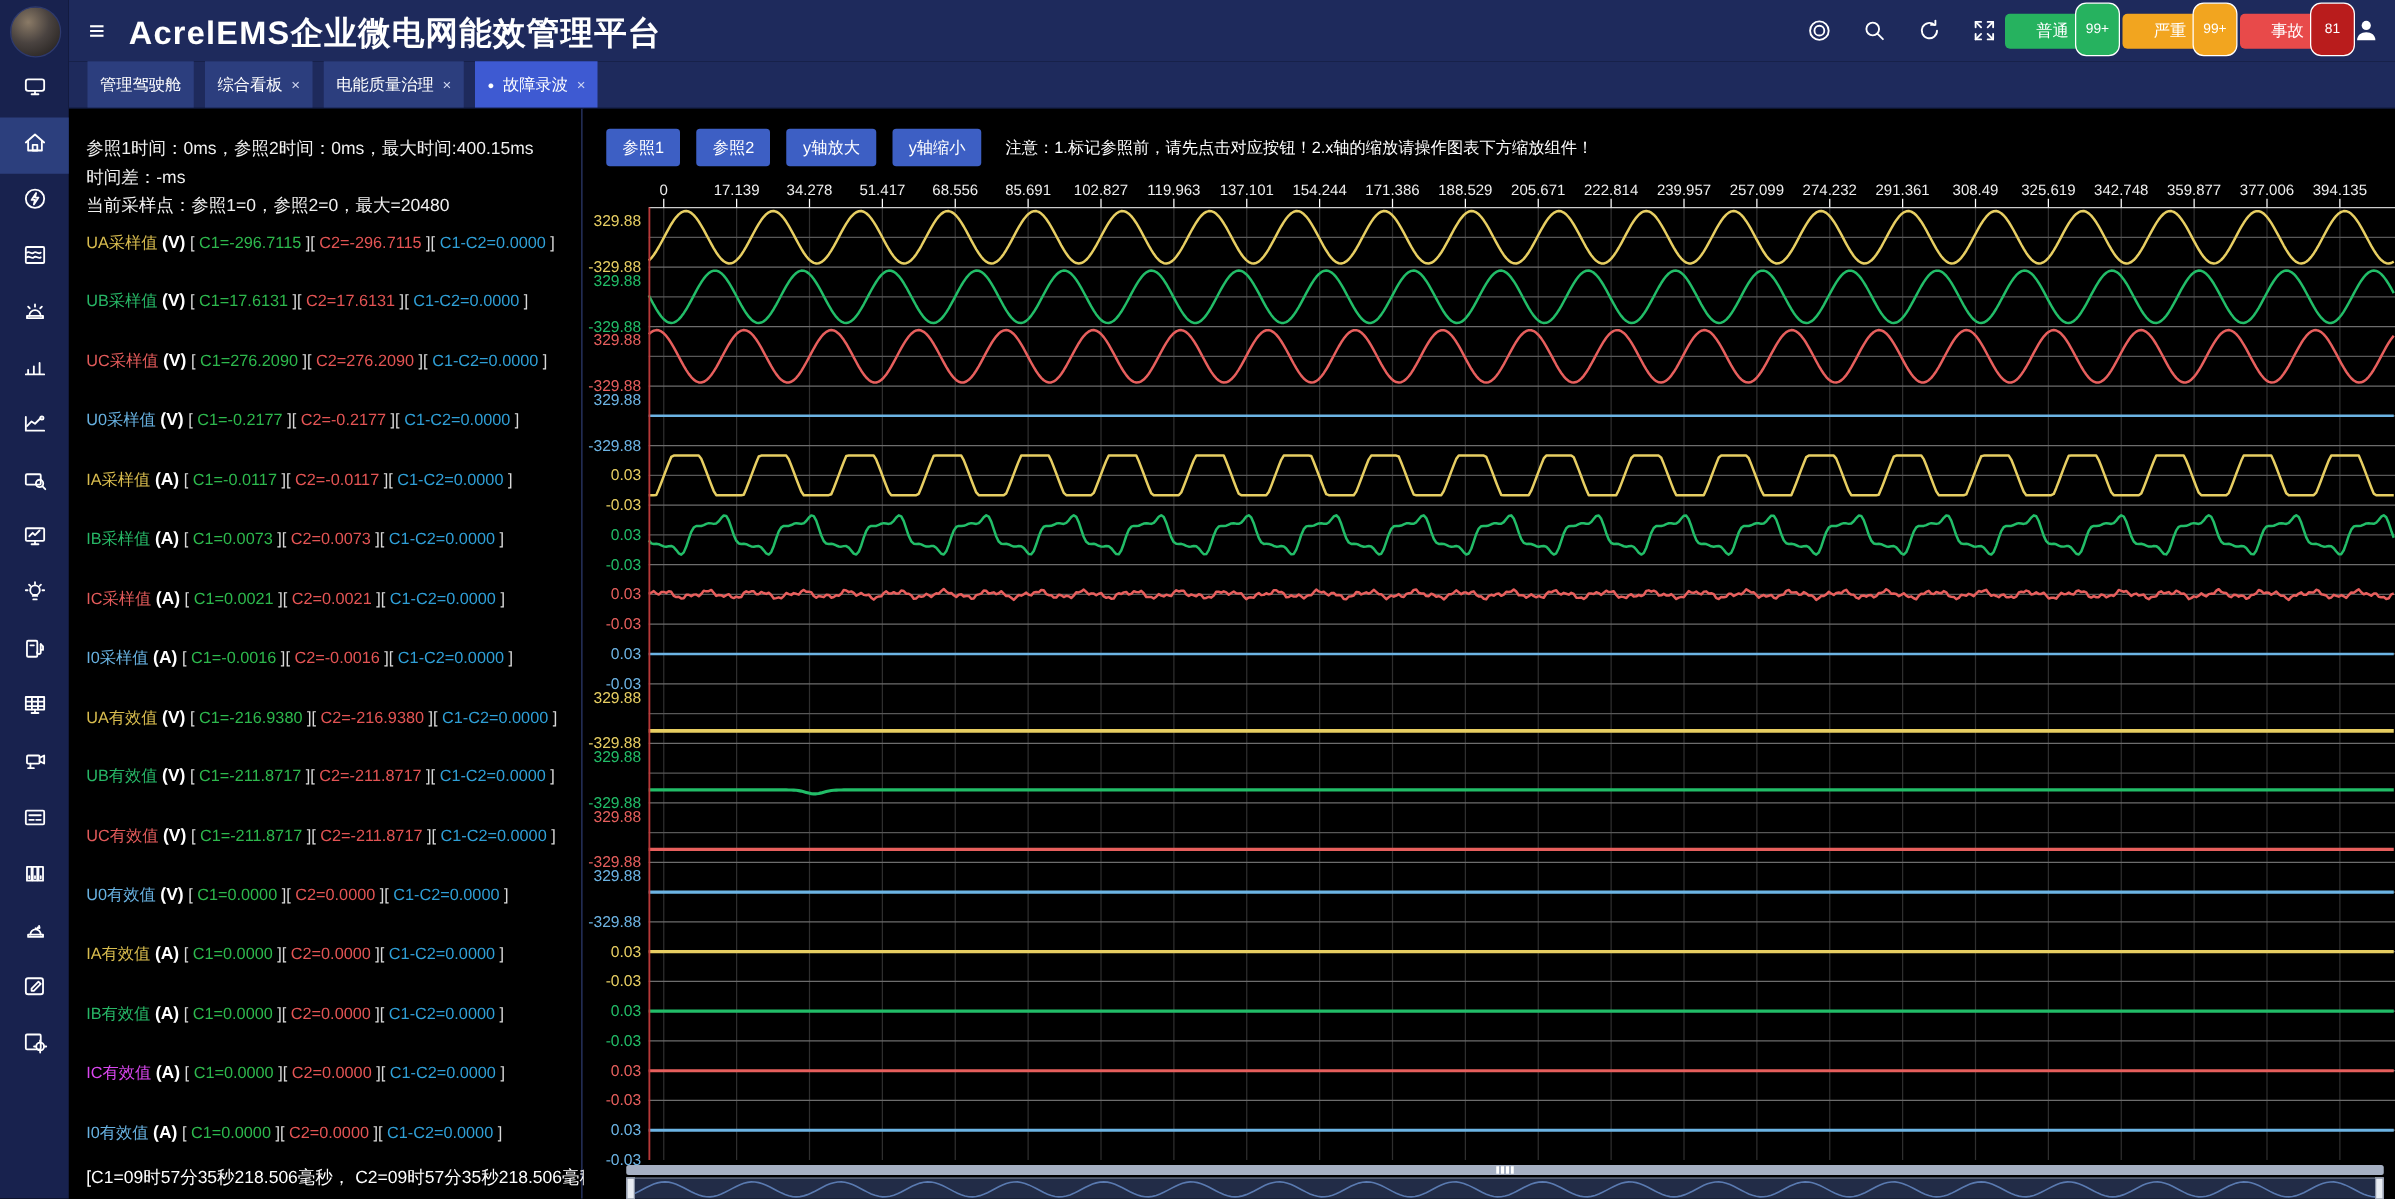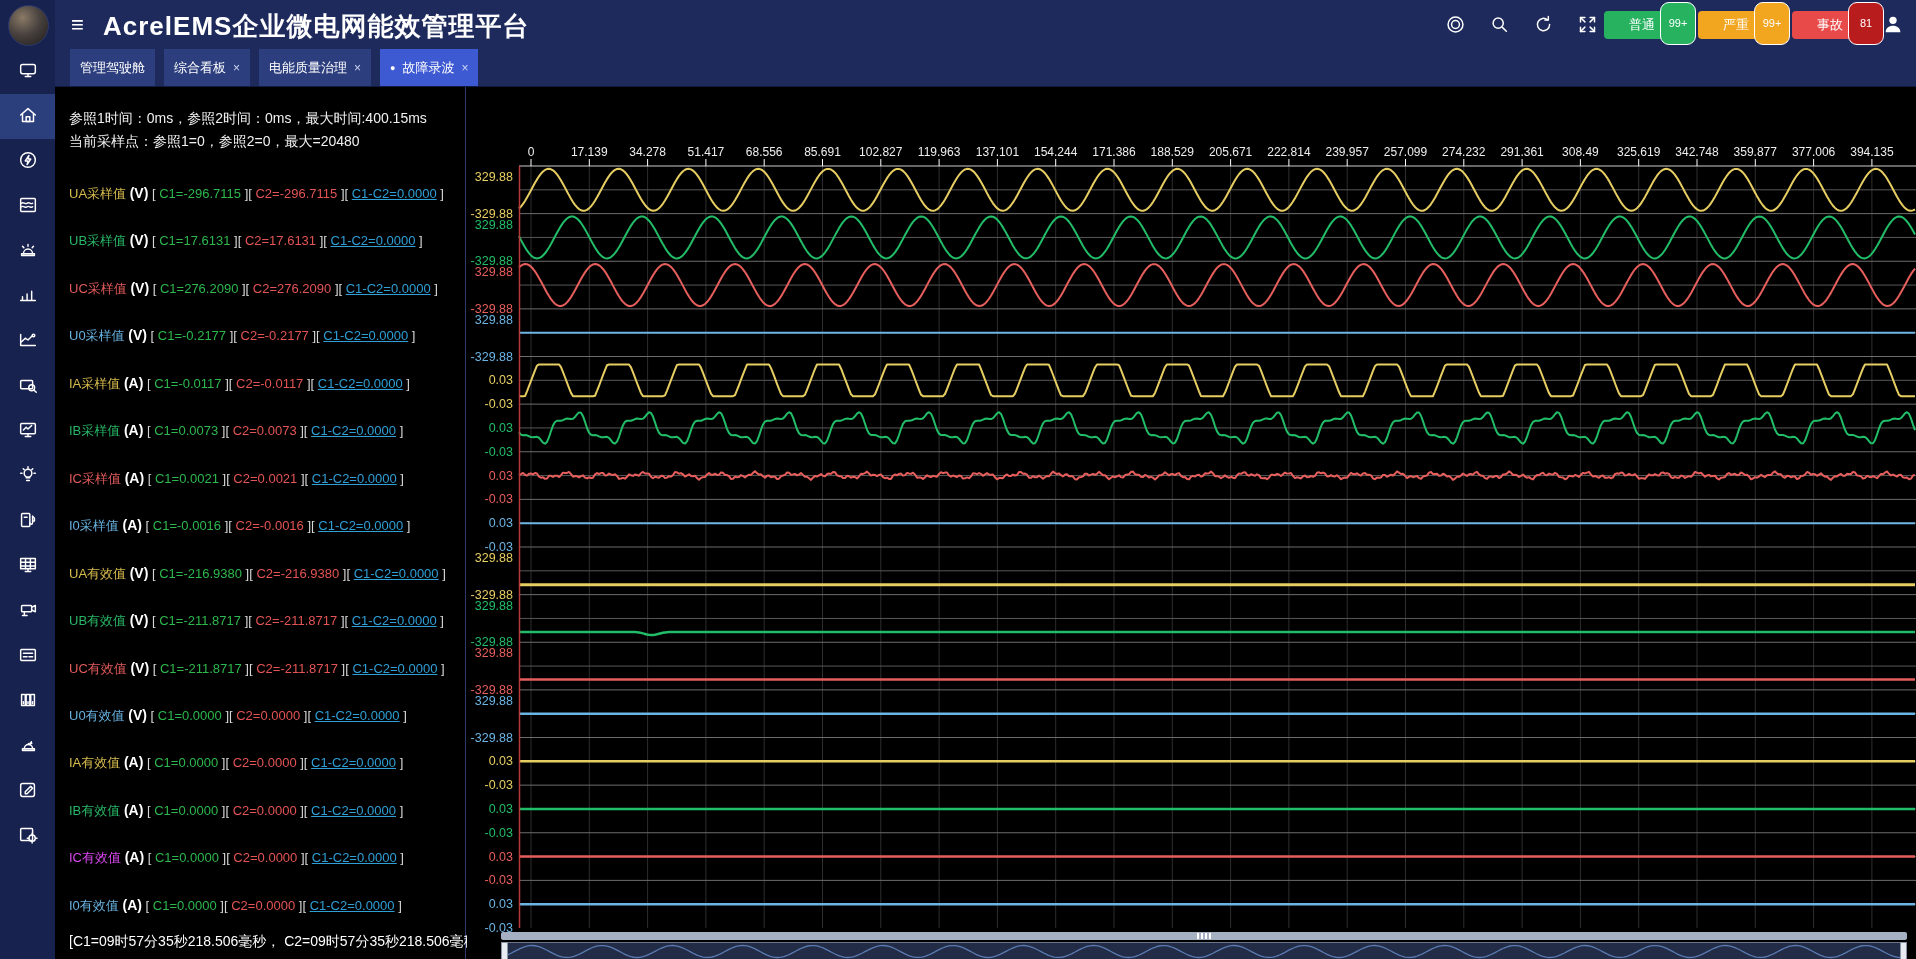--- a/index.html
+++ b/index.html
@@ -42,21 +42,21 @@
   .panel{position:absolute;left:55px;top:87px;width:411px;height:872px;background:#000;
          border-right:1px solid #2c3a6e;box-sizing:border-box;padding-left:40px;}
   .info{position:absolute;top:20px;left:14px;font-size:14px;line-height:23px;color:#f0f0f0;white-space:nowrap;}
   .channels{position:absolute;top:98px;left:14px;right:2px;bottom:44px;display:flex;
             flex-direction:column;justify-content:space-between;}
   .ch-row{font-size:13px;white-space:nowrap;cursor:pointer;}
   .ch-row .unit{color:#fff;font-weight:bold;font-size:14px;}
   .ch-row .br{color:#d8d8d8;}
   .ch-row .c1{color:#2db84d;}
   .ch-row .c2{color:#e35454;}
-  .ch-row .cd{color:#2f9fd6;text-decoration:underline;}
+  .ch-row .cd{color:#2f9fd6;}
   .pfooter{position:absolute;left:14px;bottom:8px;font-size:14px;color:#fff;white-space:nowrap;}
   
   .chartcol{position:absolute;left:467px;top:87px;width:1449px;height:872px;background:#000;}
   .toolbar{position:absolute;left:18px;top:16px;display:flex;align-items:center;gap:13px;}
   .tbtn{background:#3d5fc4;color:#fff;font-size:13px;border:none;border-radius:3px;
         padding:6px 13px;cursor:pointer;}
   .note{color:#fff;font-size:13px;margin-left:6px;white-space:nowrap;}
   #wavesvg{position:absolute;left:0;top:55px;}
   
   .nav-wrap{position:absolute;left:34px;top:845px;width:1406px;}
@@ -270,20 +270,21 @@
     <div class="tab active">
       <span class="dot">●</span>
       <span>故障录波</span>
       <span class="x">×</span>
     </div>
   </div>
 
 <div class="panel">
   <div class="info">
     <div>参照1时间：0ms，参照2时间：0ms，最大时间:400.15ms</div>
+    <div>时间差：-ms</div>
     <div>当前采样点：参照1=0，参照2=0，最大=20480</div>
   </div>
   <div class="channels" id="channels">
       <div class="ch-row"><span style="color:#d8bc4e">UA采样值</span> <span class="unit">(V)</span> <span class="br">[ </span><span class="c1">C1=-296.7115</span><span class="br"> ][ </span><span class="c2">C2=-296.7115</span><span class="br"> ][ </span><span class="cd">C1-C2=0.0000</span><span class="br"> ]</span></div>
       <div class="ch-row"><span style="color:#27b766">UB采样值</span> <span class="unit">(V)</span> <span class="br">[ </span><span class="c1">C1=17.6131</span><span class="br"> ][ </span><span class="c2">C2=17.6131</span><span class="br"> ][ </span><span class="cd">C1-C2=0.0000</span><span class="br"> ]</span></div>
       <div class="ch-row"><span style="color:#e25a5a">UC采样值</span> <span class="unit">(V)</span> <span class="br">[ </span><span class="c1">C1=276.2090</span><span class="br"> ][ </span><span class="c2">C2=276.2090</span><span class="br"> ][ </span><span class="cd">C1-C2=0.0000</span><span class="br"> ]</span></div>
       <div class="ch-row"><span style="color:#67b1e0">U0采样值</span> <span class="unit">(V)</span> <span class="br">[ </span><span class="c1">C1=-0.2177</span><span class="br"> ][ </span><span class="c2">C2=-0.2177</span><span class="br"> ][ </span><span class="cd">C1-C2=0.0000</span><span class="br"> ]</span></div>
       <div class="ch-row"><span style="color:#d8bc4e">IA采样值</span> <span class="unit">(A)</span> <span class="br">[ </span><span class="c1">C1=-0.0117</span><span class="br"> ][ </span><span class="c2">C2=-0.0117</span><span class="br"> ][ </span><span class="cd">C1-C2=0.0000</span><span class="br"> ]</span></div>
       <div class="ch-row"><span style="color:#27b766">IB采样值</span> <span class="unit">(A)</span> <span class="br">[ </span><span class="c1">C1=0.0073</span><span class="br"> ][ </span><span class="c2">C2=0.0073</span><span class="br"> ][ </span><span class="cd">C1-C2=0.0000</span><span class="br"> ]</span></div>
       <div class="ch-row"><span style="color:#e25a5a">IC采样值</span> <span class="unit">(A)</span> <span class="br">[ </span><span class="c1">C1=0.0021</span><span class="br"> ][ </span><span class="c2">C2=0.0021</span><span class="br"> ][ </span><span class="cd">C1-C2=0.0000</span><span class="br"> ]</span></div>
@@ -294,20 +295,27 @@
       <div class="ch-row"><span style="color:#67b1e0">U0有效值</span> <span class="unit">(V)</span> <span class="br">[ </span><span class="c1">C1=0.0000</span><span class="br"> ][ </span><span class="c2">C2=0.0000</span><span class="br"> ][ </span><span class="cd">C1-C2=0.0000</span><span class="br"> ]</span></div>
       <div class="ch-row"><span style="color:#d8bc4e">IA有效值</span> <span class="unit">(A)</span> <span class="br">[ </span><span class="c1">C1=0.0000</span><span class="br"> ][ </span><span class="c2">C2=0.0000</span><span class="br"> ][ </span><span class="cd">C1-C2=0.0000</span><span class="br"> ]</span></div>
       <div class="ch-row"><span style="color:#27b766">IB有效值</span> <span class="unit">(A)</span> <span class="br">[ </span><span class="c1">C1=0.0000</span><span class="br"> ][ </span><span class="c2">C2=0.0000</span><span class="br"> ][ </span><span class="cd">C1-C2=0.0000</span><span class="br"> ]</span></div>
       <div class="ch-row"><span style="color:#d946ef">IC有效值</span> <span class="unit">(A)</span> <span class="br">[ </span><span class="c1">C1=0.0000</span><span class="br"> ][ </span><span class="c2">C2=0.0000</span><span class="br"> ][ </span><span class="cd">C1-C2=0.0000</span><span class="br"> ]</span></div>
       <div class="ch-row"><span style="color:#67b1e0">I0有效值</span> <span class="unit">(A)</span> <span class="br">[ </span><span class="c1">C1=0.0000</span><span class="br"> ][ </span><span class="c2">C2=0.0000</span><span class="br"> ][ </span><span class="cd">C1-C2=0.0000</span><span class="br"> ]</span></div>
     </div>
   <div class="pfooter">[C1=09时57分35秒218.506毫秒， C2=09时57分35秒218.506毫秒]</div>
 </div>
 
 <div class="chartcol">
+  <div class="toolbar" id="toolbar">
+      <button class="tbtn">参照1</button>
+      <button class="tbtn">参照2</button>
+      <button class="tbtn">y轴放大</button>
+      <button class="tbtn">y轴缩小</button>
+      <span class="note">注意：1.标记参照前，请先点击对应按钮！2.x轴的缩放请操作图表下方缩放组件！</span>
+    </div>
   <svg id="wavesvg" width="1449" height="790">
       <line x1="52" y1="24" x2="1449" y2="24" stroke="#cccccc" stroke-width="1"></line>
       <line x1="64" y1="17" x2="64" y2="24" stroke="#ffffff" stroke-width="1"></line>
       <line x1="64" y1="24" x2="64" y2="786" stroke="rgba(255,255,255,0.18)" stroke-width="1"></line>
       <text x="64" y="14" fill="#eeeeee" font-size="12" text-anchor="middle" font-family="Liberation Sans, DejaVu Sans, sans-serif">0</text>
       <line x1="122.3" y1="17" x2="122.3" y2="24" stroke="#ffffff" stroke-width="1"></line>
       <line x1="122.3" y1="24" x2="122.3" y2="786" stroke="rgba(255,255,255,0.18)" stroke-width="1"></line>
       <text x="122.3" y="14" fill="#eeeeee" font-size="12" text-anchor="middle" font-family="Liberation Sans, DejaVu Sans, sans-serif">17.139</text>
       <line x1="180.6" y1="17" x2="180.6" y2="24" stroke="#ffffff" stroke-width="1"></line>
       <line x1="180.6" y1="24" x2="180.6" y2="786" stroke="rgba(255,255,255,0.18)" stroke-width="1"></line>

